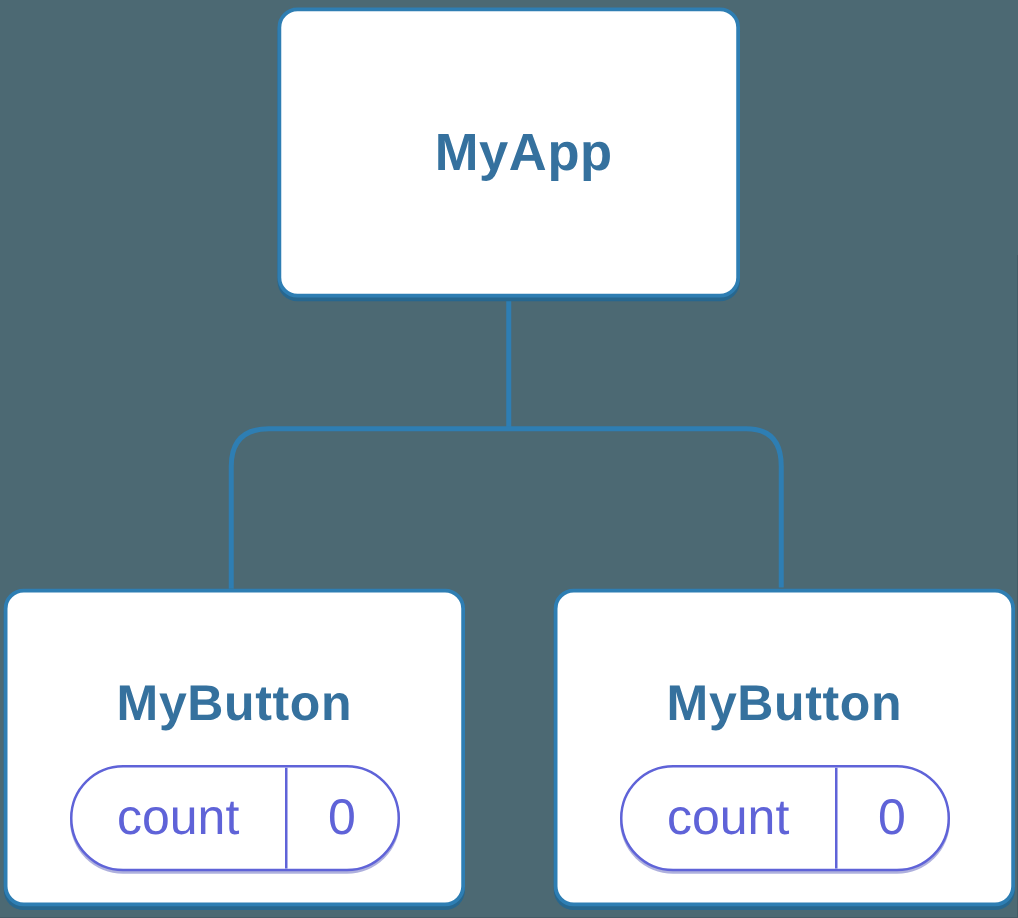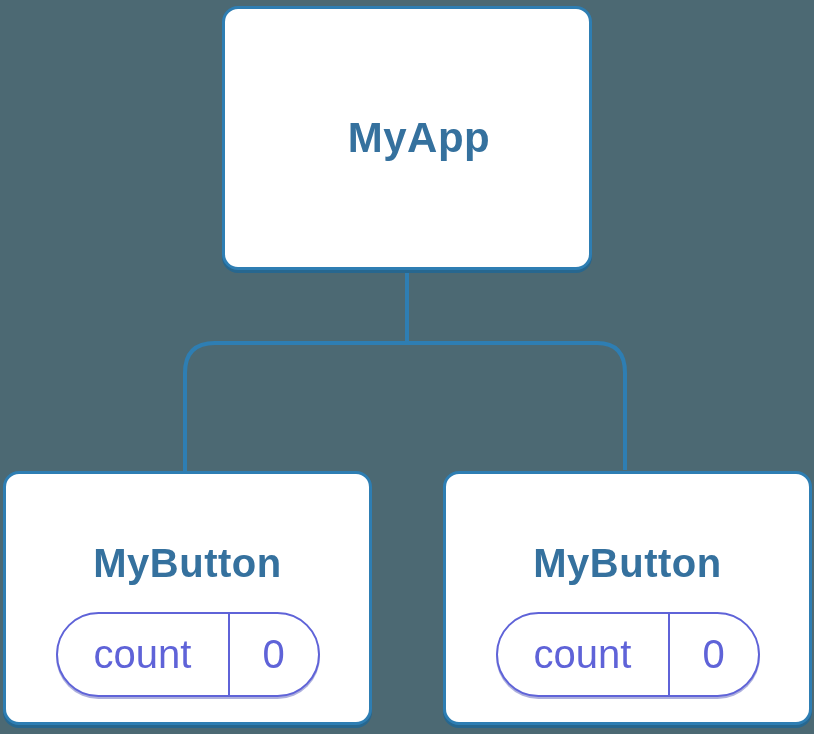--- a/index.html
+++ b/index.html
@@ -31,21 +31,21 @@
     box-shadow: 0 3px 0 #27678F;
     display: flex;
     flex-direction: column;
     align-items: center;
     justify-content: center;
   }
   .node-root {
     left: 222px;
     top: 6px;
     width: 370px;
-    height: 264px;
+    height: 232px;
     padding-left: 24px;
   }
   .node-child {
     top: 471px;
     width: 369px;
     height: 254px;
     justify-content: center;
   }
   .node-child-left  { left: 3px; }
   .node-child-right { left: 443px; }

